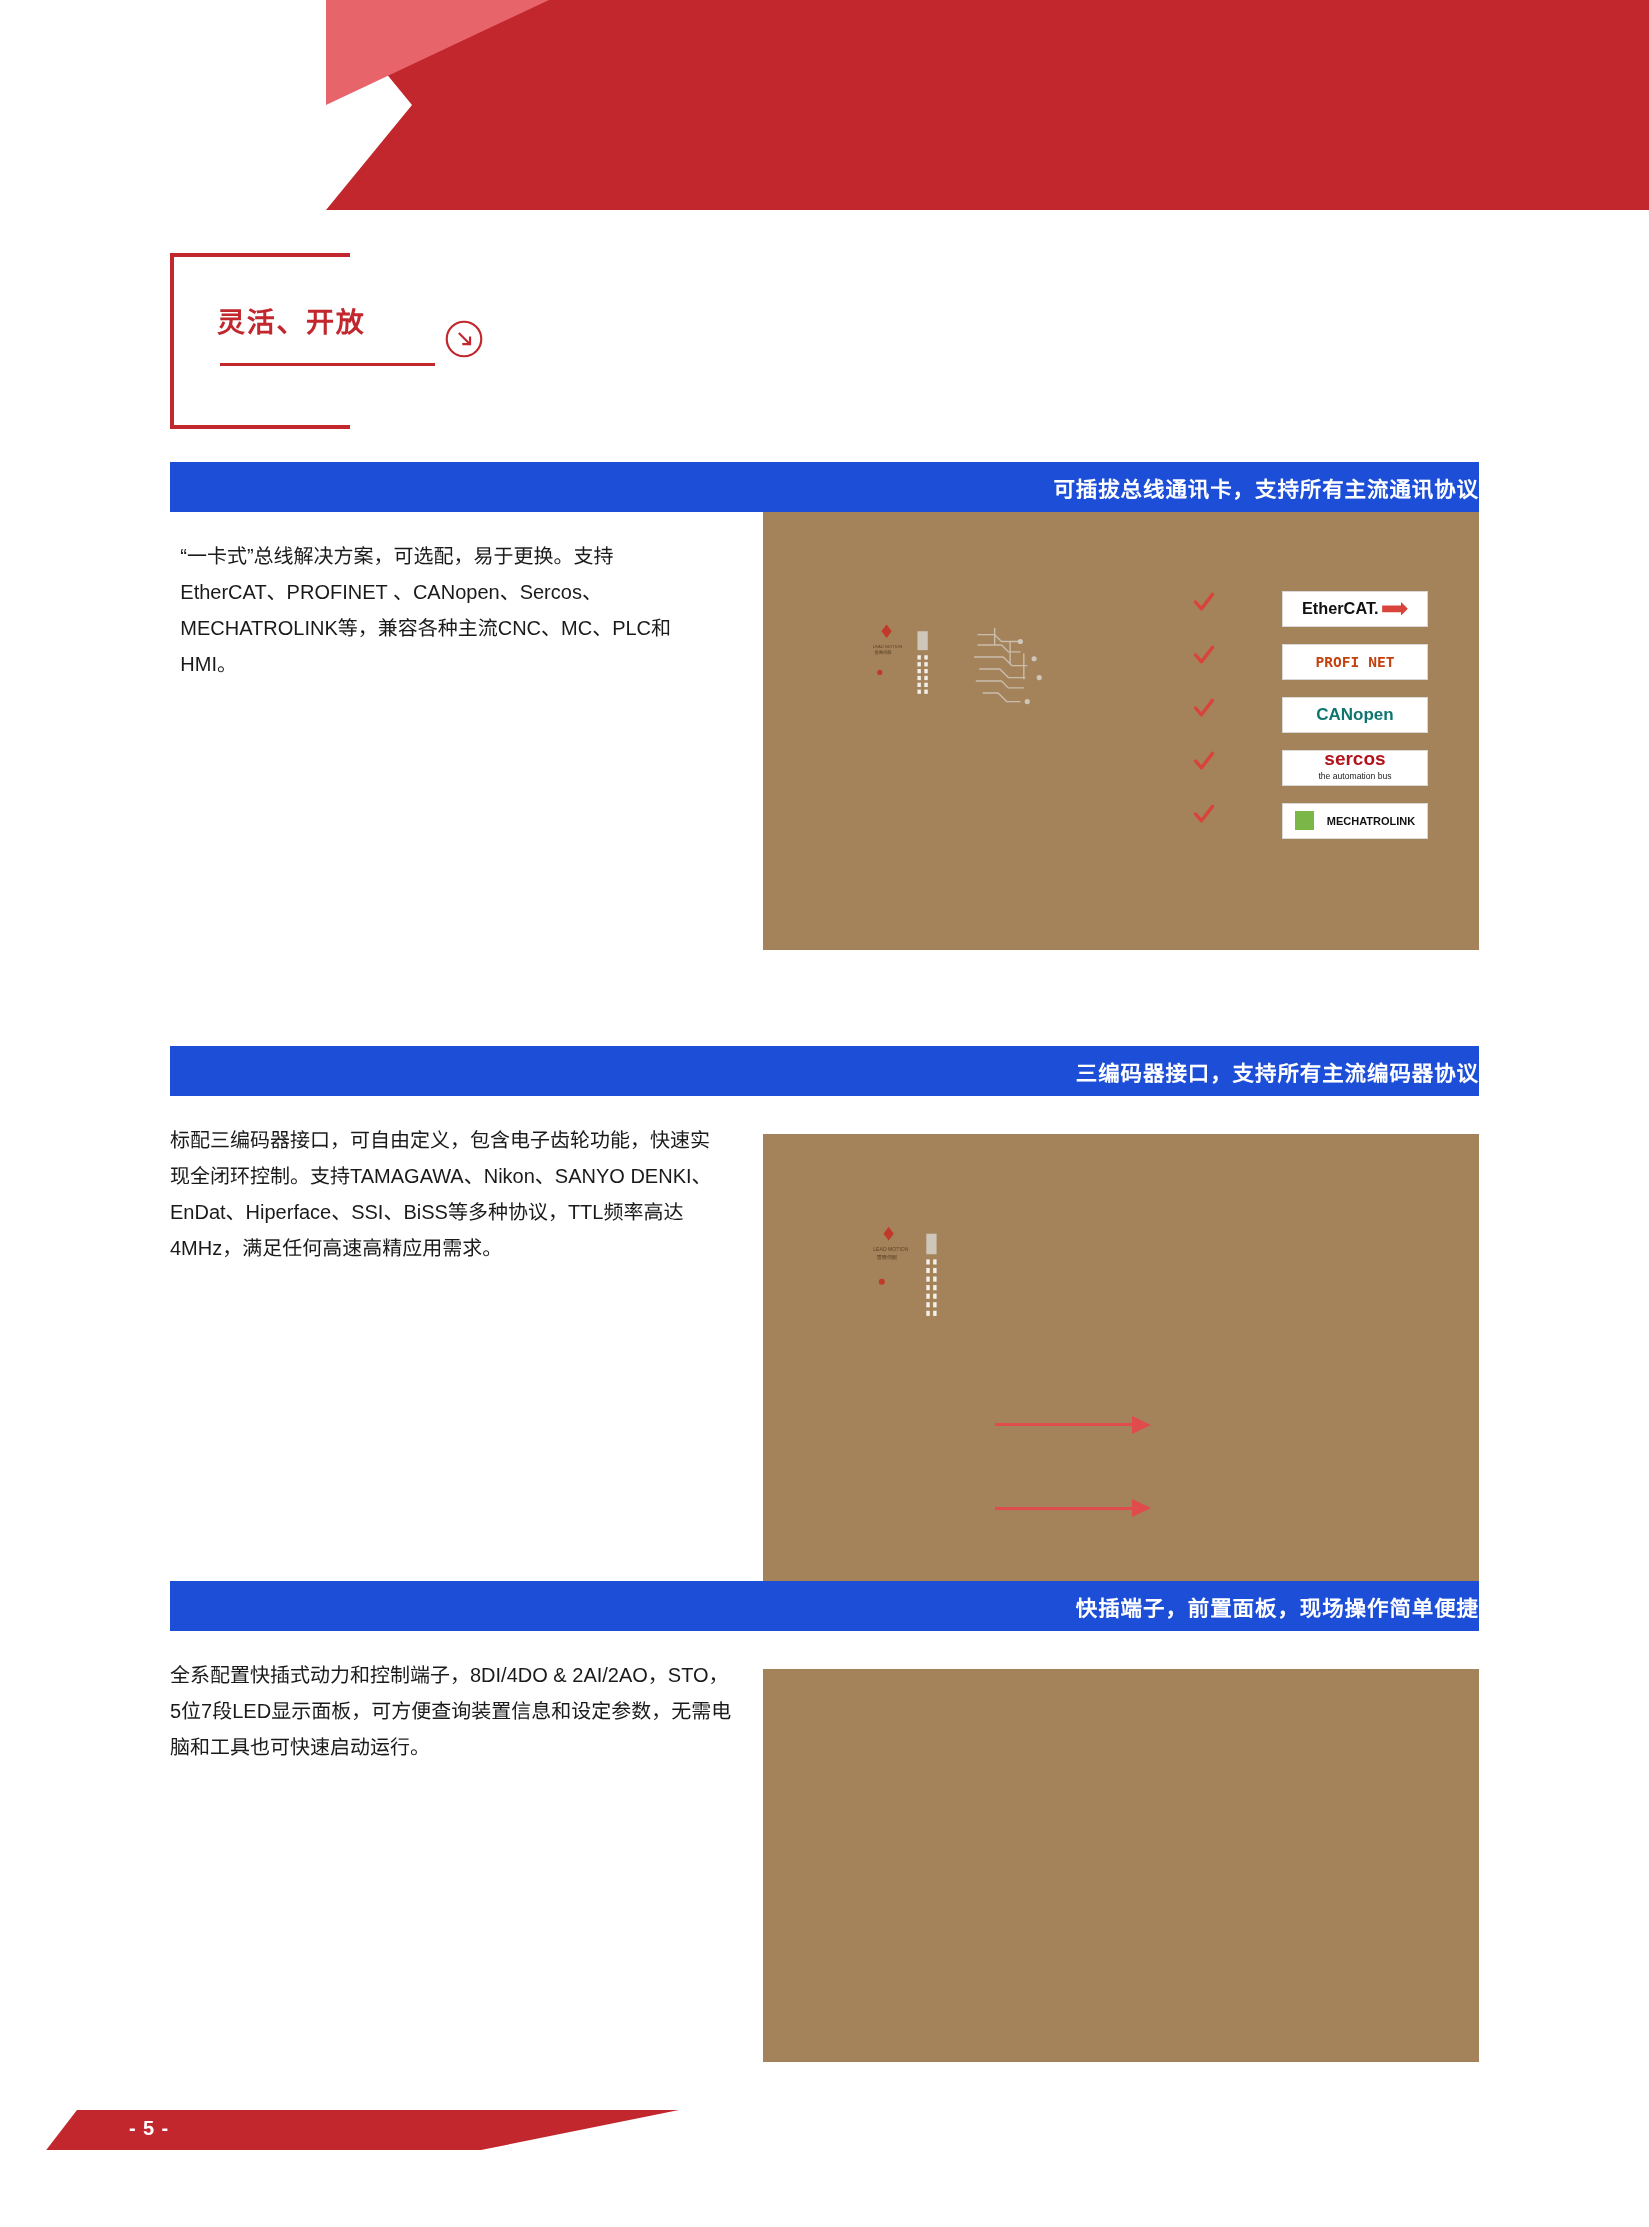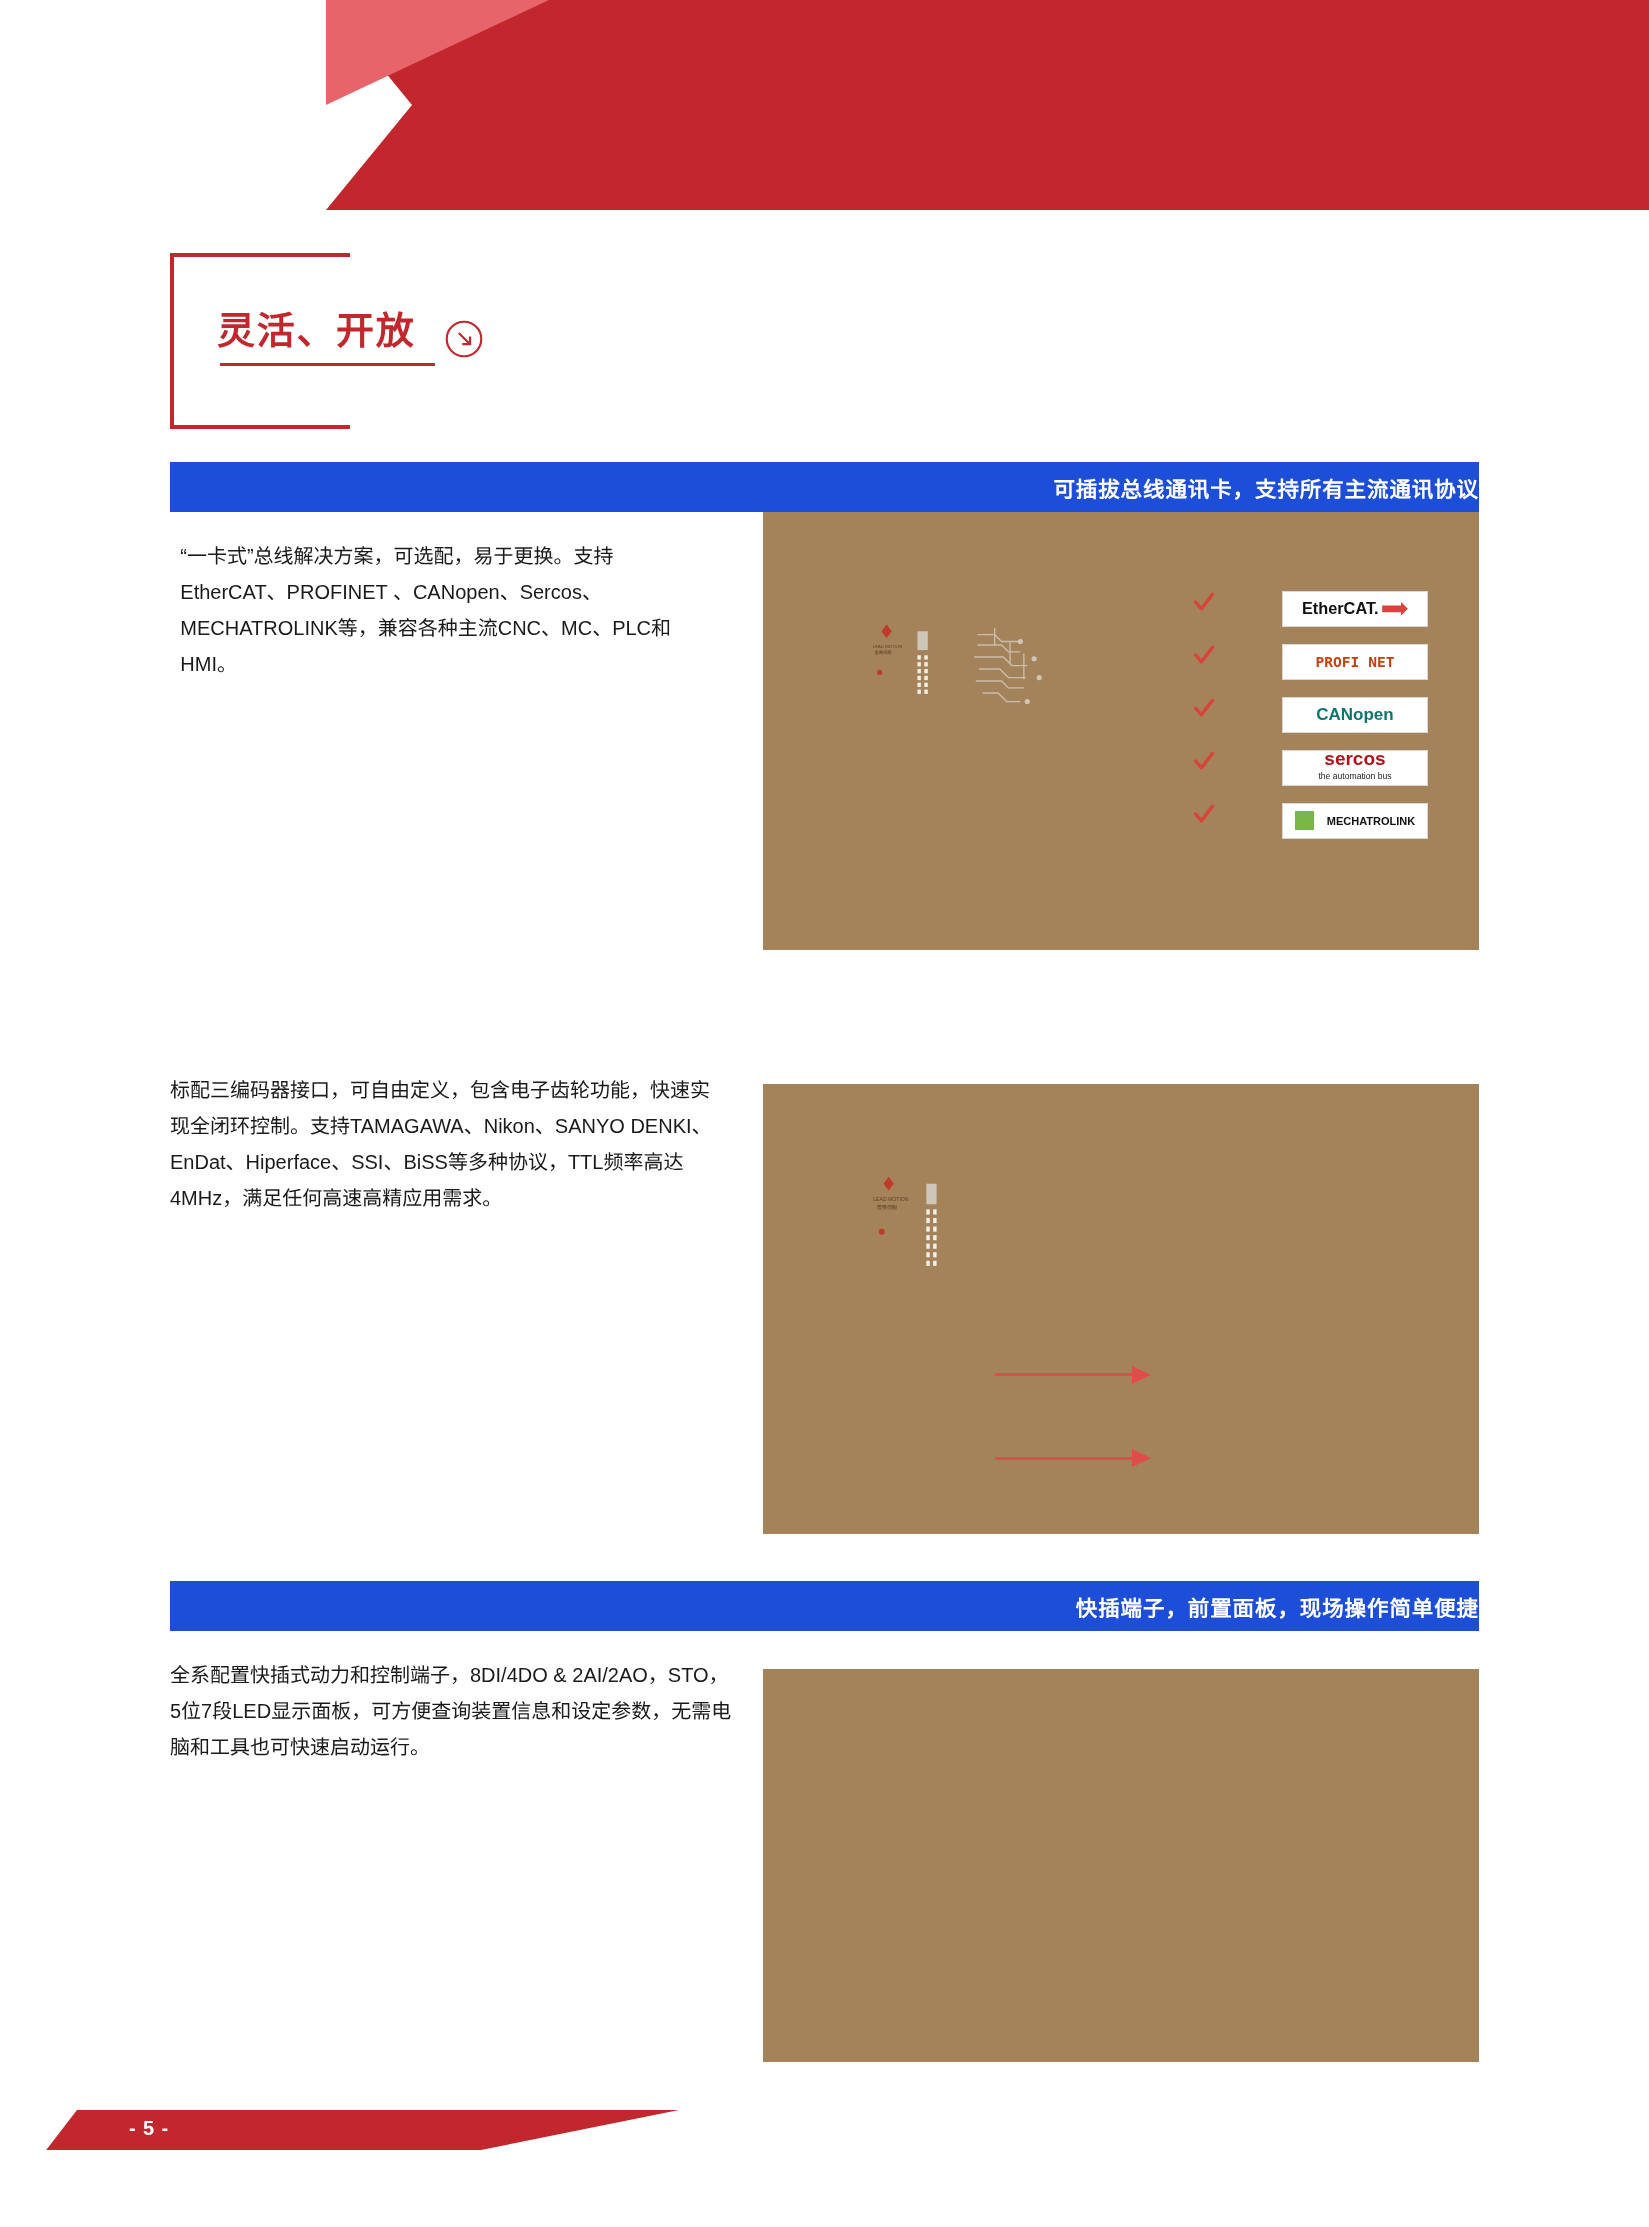--- a/index.html
+++ b/index.html
@@ -52,21 +52,21 @@
     width: 180px;
     height: 176px;
     border-left: 4.3px solid #C1272D;
     border-top: 4.3px solid #C1272D;
     border-bottom: 4.3px solid #C1272D;
     box-sizing: border-box;
   }
   .title-text {
     position: absolute;
     left: 47px; top: 47px;
-    font-size: 38px;
+    font-size: 28px;
     font-weight: bold;
     color: #C1272D;
     letter-spacing: 1.7px;
     white-space: nowrap;
   }
   .title-underline {
     position: absolute;
     left: 50px; top: 110px;
     width: 215px;
     height: 3.4px;
@@ -337,20 +337,23 @@
             </span>
           </div>
         </div>
 
       </div>
     </div>
   </div>
 </div>
 
 <div class="block" id="block2">
+  <div class="block-header">
+    <span class="hdr-text">三编码器接口，支持所有主流编码器协议</span>
+  </div>
   <div class="block-body" style="height:490px;">
     <div class="para">标配三编码器接口，可自由定义，包含电子齿轮功能，快速实现全闭环控制。支持TAMAGAWA、Nikon、SANYO DENKI、EnDat、Hiperface、SSI、BiSS等多种协议，TTL频率高达4MHz，满足任何高速高精应用需求。</div>
     <div class="photo">
       <svg style="position:absolute; left:103px; top:86px; width:172px; height:137px;" viewBox="0 0 200 160">
         <path d="M26 8 l6 8 -6 8 -6 -8 z" fill="#C0392B"></path>
         <text x="8" y="36" font-size="6" fill="#5d4328" font-family="Liberation Sans, sans-serif">LEAD MOTION</text>
         <text x="12" y="45" font-size="6" fill="#5d4328" font-family="Liberation Sans, sans-serif">雷赛伺服</text>
         <circle cx="18" cy="72" r="3.5" fill="#C0392B"></circle>
         <rect x="70" y="16" width="12" height="24" fill="#cfc6ba"></rect>
         <g fill="#f4f1eb">

